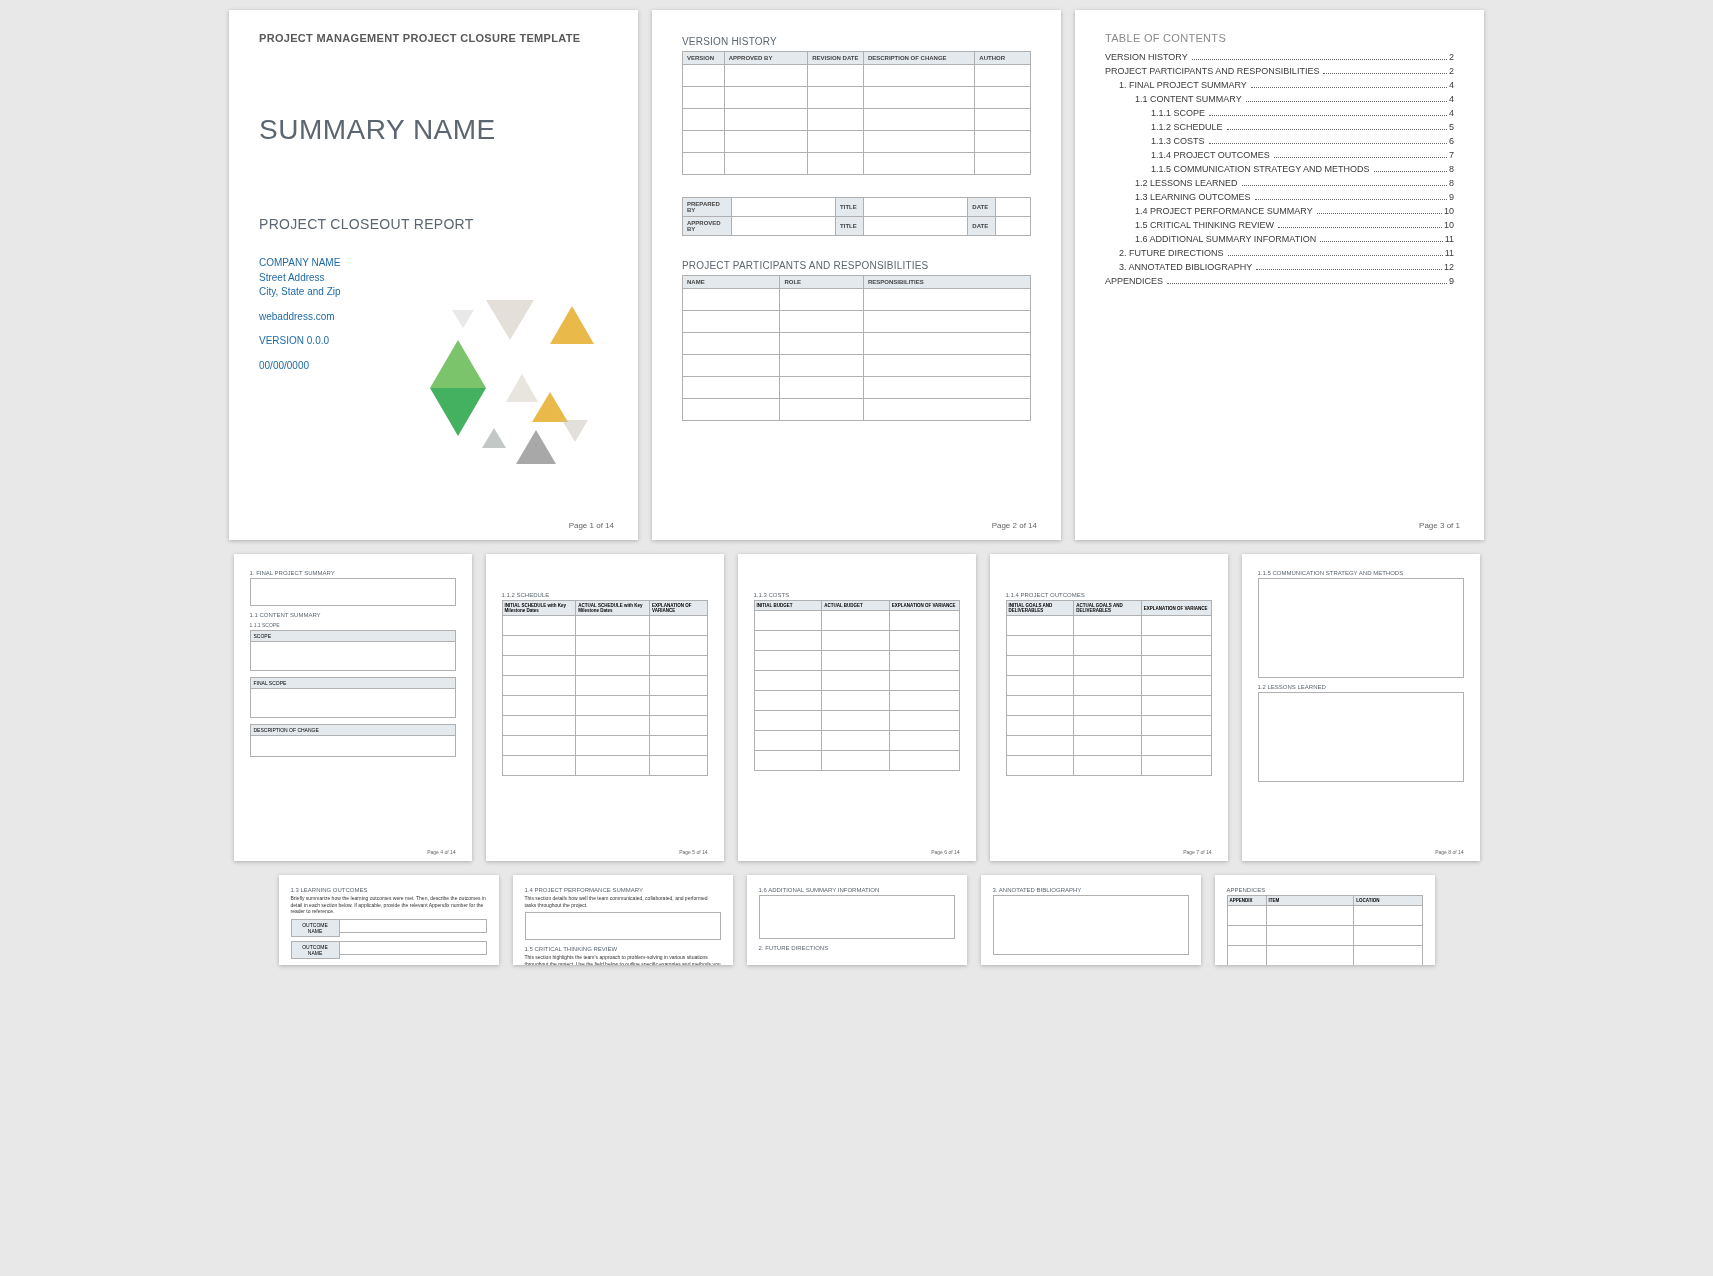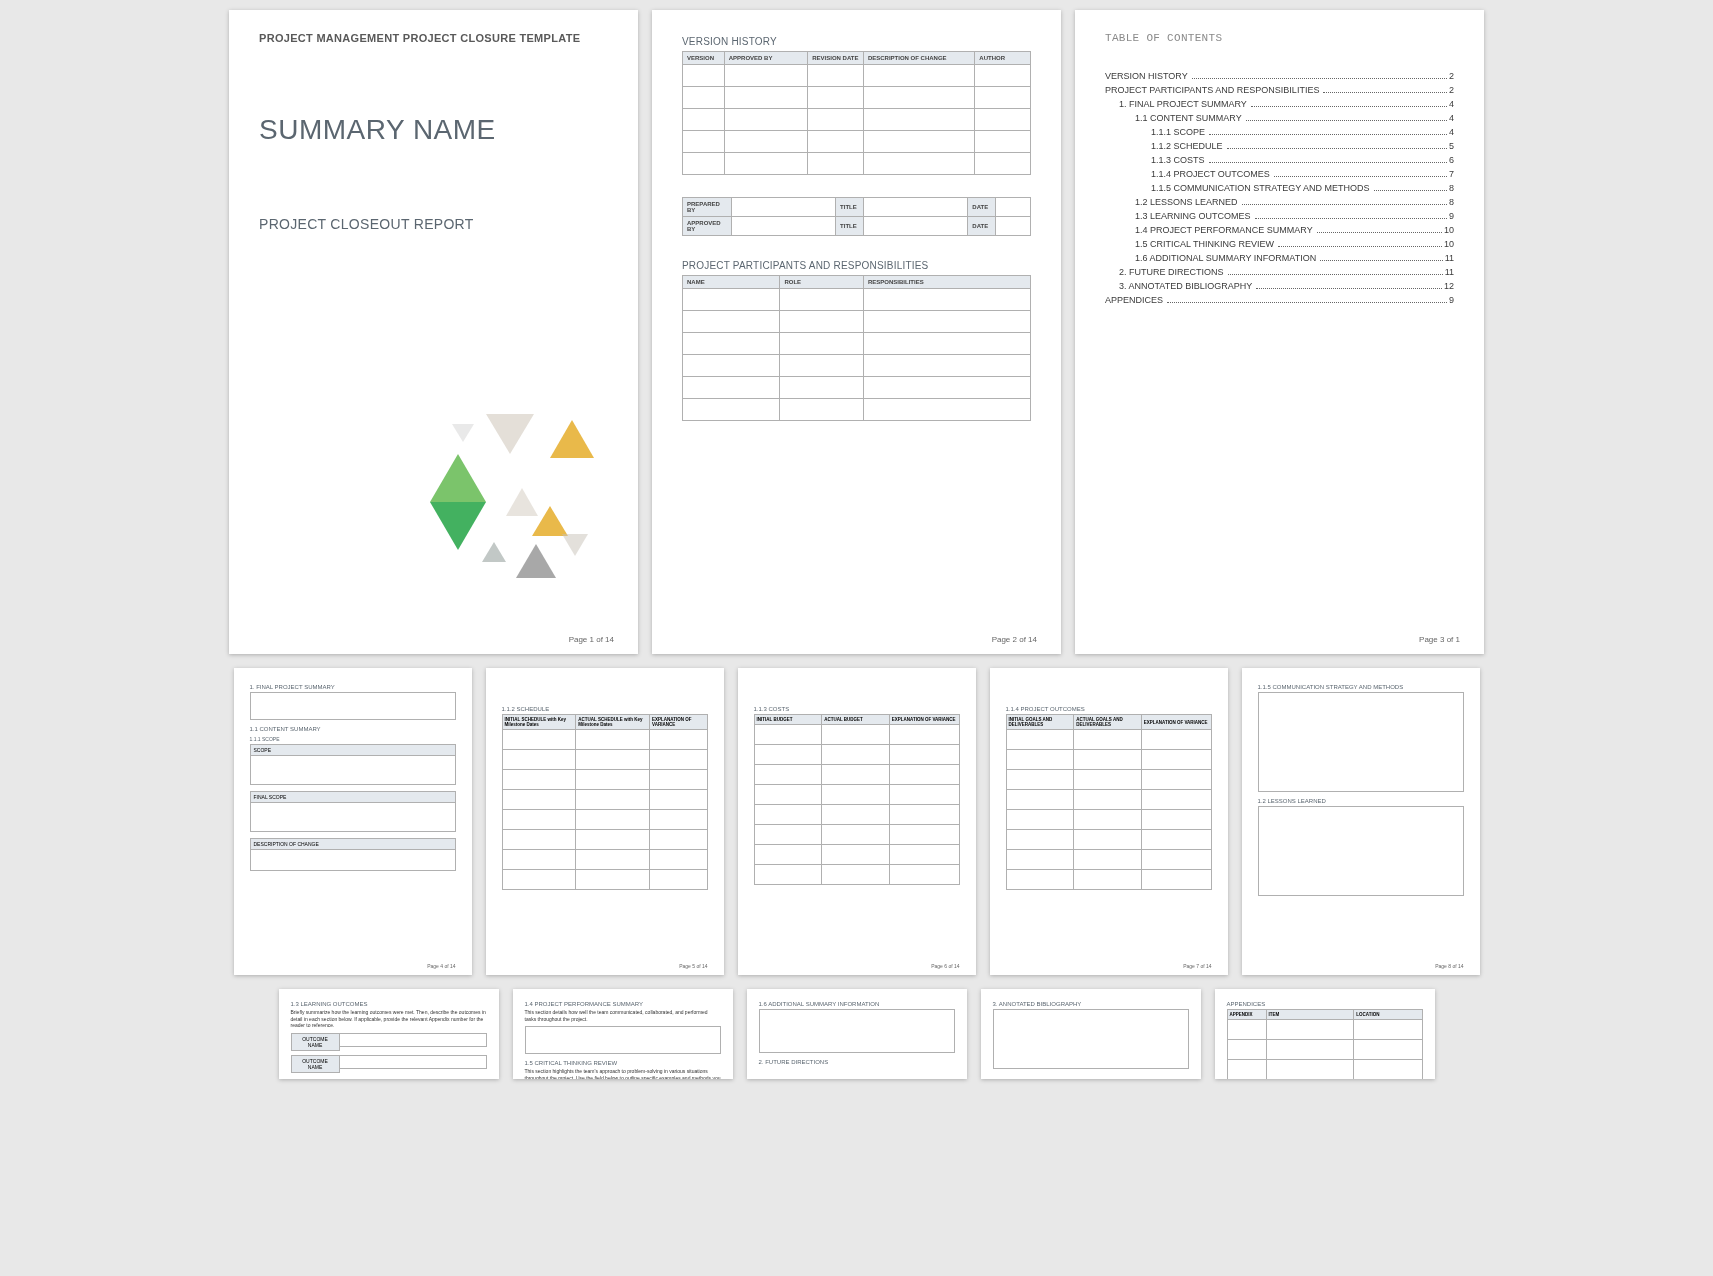--- a/index.html
+++ b/index.html
@@ -1,19 +1,19 @@
 <!DOCTYPE html>
 <html><head>
 <meta charset="utf-8">
 <style>
 * { box-sizing: border-box; margin: 0; padding: 0; }
 body { background: #e8e8e8; font-family: "Segoe UI", Arial, sans-serif; padding: 10px; }
 .row { display: flex; justify-content: center; gap: 14px; margin-bottom: 14px; }
 .page { background: #fff; box-shadow: 0 1px 4px rgba(0,0,0,.25); position: relative; }
-.page.lg { width: 409px; height: 644px; padding: 22px 30px; }
+.page.lg { width: 409px; height: 530px; padding: 22px 30px; }
 .page.sm { width: 238px; height: 307px; padding: 12px 16px; font-size: 5px; }
 .page.xs { width: 220px; height: 90px; padding: 8px 12px; font-size: 5px; overflow: hidden; }
 .pagenum { position: absolute; bottom: 10px; right: 24px; font-size: 8px; color: #666; }
 .page.sm .pagenum { font-size: 5px; right: 16px; bottom: 6px; }
 
 
 .p1-header { font-size: 11px; font-weight: 600; color: #595959; letter-spacing: .3px; margin-bottom: 70px; }
 .p1-title { font-size: 28px; font-weight: 300; color: #5b6670; letter-spacing: .5px; margin-bottom: 70px; }
 .p1-sub { font-size: 14px; font-weight: 400; color: #5b6670; letter-spacing: .3px; margin-bottom: 24px; }
 .p1-info { font-size: 10px; color: #1f6aa5; line-height: 1.45; }
@@ -22,21 +22,21 @@
 .tri { position: absolute; width: 0; height: 0; border-style: solid; }
 
 
 .sec-title { font-size: 10px; color: #5b6670; margin: 4px 0 4px; letter-spacing: .2px; }
 table.bx { border-collapse: collapse; width: 100%; font-size: 6px; color: #444; }
 table.bx th { background: #e4e9ee; border: 1px solid #b0b0b0; padding: 3px 4px; text-align: left; font-weight: 600; }
 table.bx td { border: 1px solid #b0b0b0; height: 22px; }
 table.bx.small td { height: 14px; }
 
 
-.toc-title { font-size: 11px; color: #8a8a8a; margin-bottom: 27px; letter-spacing: .3px; font-family: Liberation Mono, monospace; }
+.toc-title { font-size: 11px; color: #8a8a8a; margin-bottom: 8px; letter-spacing: .3px; }
 .toc-row { display: flex; align-items: baseline; font-size: 9px; color: #3a3a3a; margin-bottom: 4px; }
 .toc-label { white-space: nowrap; }
 .toc-dots { flex: 1 1 auto; border-bottom: 1px dotted #666; margin: 0 2px 2px 4px; height: 6px; }
 .toc-page { white-space: nowrap; }
 .toc-row.i1 { padding-left: 14px; }
 .toc-row.i2 { padding-left: 30px; }
 .toc-row.i3 { padding-left: 46px; }
 
 
 .sm-sec { font-size: 6px; color: #5b6670; margin: 4px 0 2px; }
@@ -49,20 +49,31 @@
 </style>
 </head>
 <body>
 
 <div class="row">
 
   <div class="page lg">
     <div class="p1-header">PROJECT MANAGEMENT PROJECT CLOSURE TEMPLATE</div>
     <div class="p1-title">SUMMARY NAME</div>
     <div class="p1-sub">PROJECT CLOSEOUT REPORT</div>
+    <div class="p1-info">
+      <div>COMPANY NAME</div>
+      <div>Street Address</div>
+      <div>City, State and Zip</div>
+      <span class="gap"></span>
+      <div>webaddress.com</div>
+      <span class="gap"></span>
+      <div>VERSION 0.0.0</div>
+      <span class="gap"></span>
+      <div>00/00/0000</div>
+    </div>
     <div class="p1-art">
       <div class="tri" style="left:8px;top:40px;border-width:0 28px 48px 28px;border-color:transparent transparent #7bc46b transparent;"></div>
       <div class="tri" style="left:8px;top:88px;border-width:48px 28px 0 28px;border-color:#2fa84f transparent transparent transparent;opacity:.9;"></div>
       <div class="tri" style="left:64px;top:0;border-width:40px 24px 0 24px;border-color:#d8d2c8 transparent transparent transparent;opacity:.7;"></div>
       <div class="tri" style="left:128px;top:6px;border-width:0 22px 38px 22px;border-color:transparent transparent #e9b94a transparent;"></div>
       <div class="tri" style="left:84px;top:74px;border-width:0 16px 28px 16px;border-color:transparent transparent #d8d2c8 transparent;opacity:.6;"></div>
       <div class="tri" style="left:110px;top:92px;border-width:0 18px 30px 18px;border-color:transparent transparent #e9b94a transparent;"></div>
       <div class="tri" style="left:60px;top:128px;border-width:0 12px 20px 12px;border-color:transparent transparent #9aa3a0 transparent;opacity:.6;"></div>
       <div class="tri" style="left:94px;top:130px;border-width:0 20px 34px 20px;border-color:transparent transparent #a8a8a8 transparent;"></div>
       <div class="tri" style="left:140px;top:120px;border-width:22px 13px 0 13px;border-color:#c8c2b7 transparent transparent transparent;opacity:.5;"></div>

